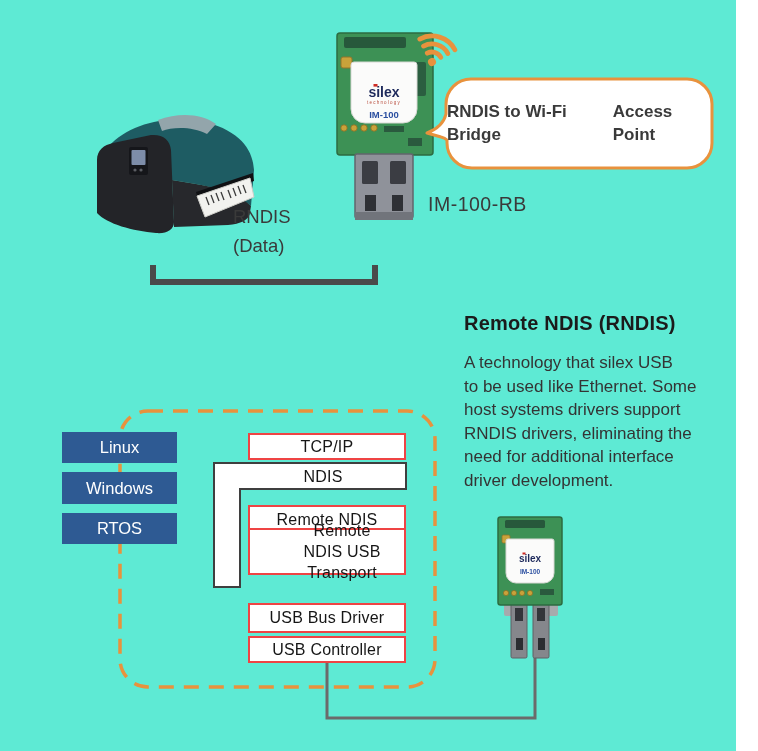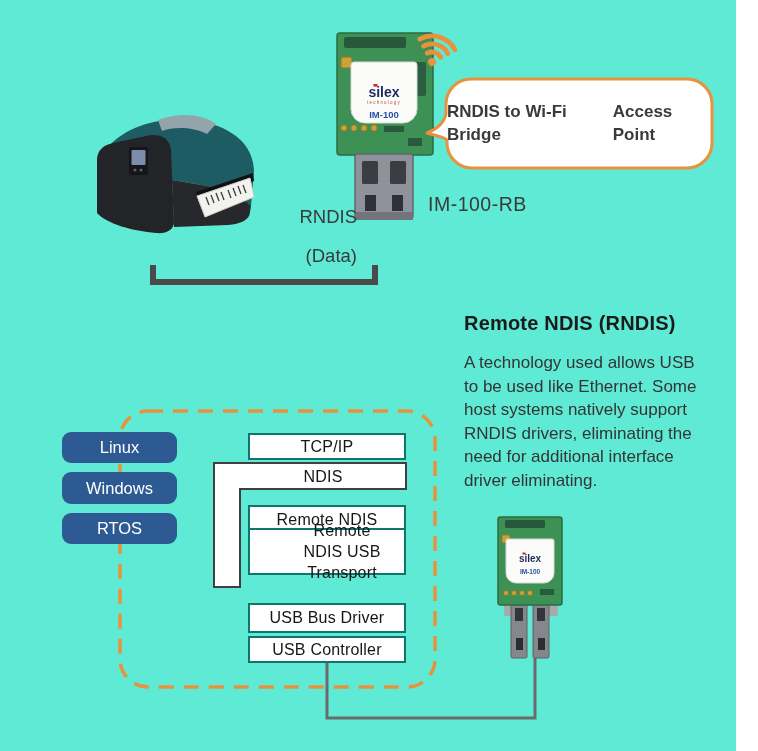--- a/index.html
+++ b/index.html
@@ -2,36 +2,36 @@
 <html><head>
 <meta charset="utf-8">
 <style>
   html,body{margin:0;padding:0;background:#ffffff;}
   .canvas{
     position:relative;width:736px;height:751px;background:#5eead4;
     font-family:"Liberation Sans",sans-serif;overflow:hidden;
   }
   .art{position:absolute;left:0;top:0;z-index:1;}
   .lbl{position:absolute;color:#3a3a3a;z-index:2;}
-  .link-labels{left:233px;top:206px;width:124px;text-align:right;font-size:18.5px;}
-  .link-labels .l2{margin-top:17px;}
+  .link-labels{left:233px;top:206px;width:124px;text-align:left;font-size:18.5px;}
+  .link-labels .l2{margin-top:7px;}
   .module-name{left:428px;top:193px;font-size:19.5px;letter-spacing:.5px;}
   .bubble-text{
     position:absolute;left:447px;top:80px;width:265px;height:86px;z-index:2;
     display:flex;flex-direction:row;align-items:center;justify-content:center;
     font-size:17px;font-weight:600;color:#3a3a3a;line-height:23px;
   }
   .info-heading{left:464px;top:312px;font-size:20px;font-weight:700;color:#1b1b1b;letter-spacing:.2px;}
   .info-body{left:464px;top:351px;font-size:17px;color:#343434;line-height:23.5px;}
   .osbox{
     position:absolute;left:62px;width:115px;height:31px;background:#2E5A93;color:#ffffff;
-    display:flex;align-items:center;justify-content:center;font-size:16.5px;z-index:2;border-radius:9px;
+    display:flex;align-items:center;justify-content:center;font-size:16.5px;z-index:2;
   }
   .sbox{
-    position:absolute;left:248px;width:158px;background:#ffffff;border:2px solid #0f766e;
+    position:absolute;left:248px;width:158px;background:#ffffff;border:2px solid #ef4444;
     box-sizing:border-box;display:flex;align-items:center;justify-content:center;
     text-align:center;font-size:16px;color:#161616;letter-spacing:.2px;z-index:2;
   }
   .sbox.twoline{line-height:21px;padding:0 14px;}
   .ndis-label{
     position:absolute;left:240px;top:464px;width:166px;height:25px;z-index:2;
     display:flex;align-items:center;justify-content:center;font-size:16px;color:#161616;letter-spacing:.2px;
   }
 </style>
 </head>
@@ -138,26 +138,26 @@
 
   <div class="lbl module-name">IM-100-RB</div>
 
   <div class="bubble-text">
     <div>RNDIS to Wi-Fi Bridge</div>
     <div>Access Point</div>
   </div>
 
   <div class="lbl info-heading">Remote NDIS (RNDIS)</div>
   <div class="lbl info-body">
-    <div>A technology used allows USB</div>
+    <div>A technology that silex USB</div>
     <div>to be used like Ethernet. Some</div>
-    <div>host systems natively support</div>
+    <div>host systems drivers support</div>
     <div>RNDIS drivers, eliminating the</div>
     <div>need for additional interface</div>
-    <div>driver eliminating.</div>
+    <div>driver development.</div>
   </div>
 
   <div class="osbox" style="top:432px;">Linux</div>
   <div class="osbox" style="top:472px;height:32px;">Windows</div>
   <div class="osbox" style="top:513px;">RTOS</div>
 
   <div class="sbox" style="top:433px;height:27px;">TCP/IP</div>
   <div class="ndis-label">NDIS</div>
   <div class="sbox twoline" style="top:497px;height:49px;margin-top:8px;">Remote NDIS Miniport</div>
   <div class="sbox twoline" style="top:528px;height:47px;padding-left:44px;">Remote NDIS USB Transport</div>

